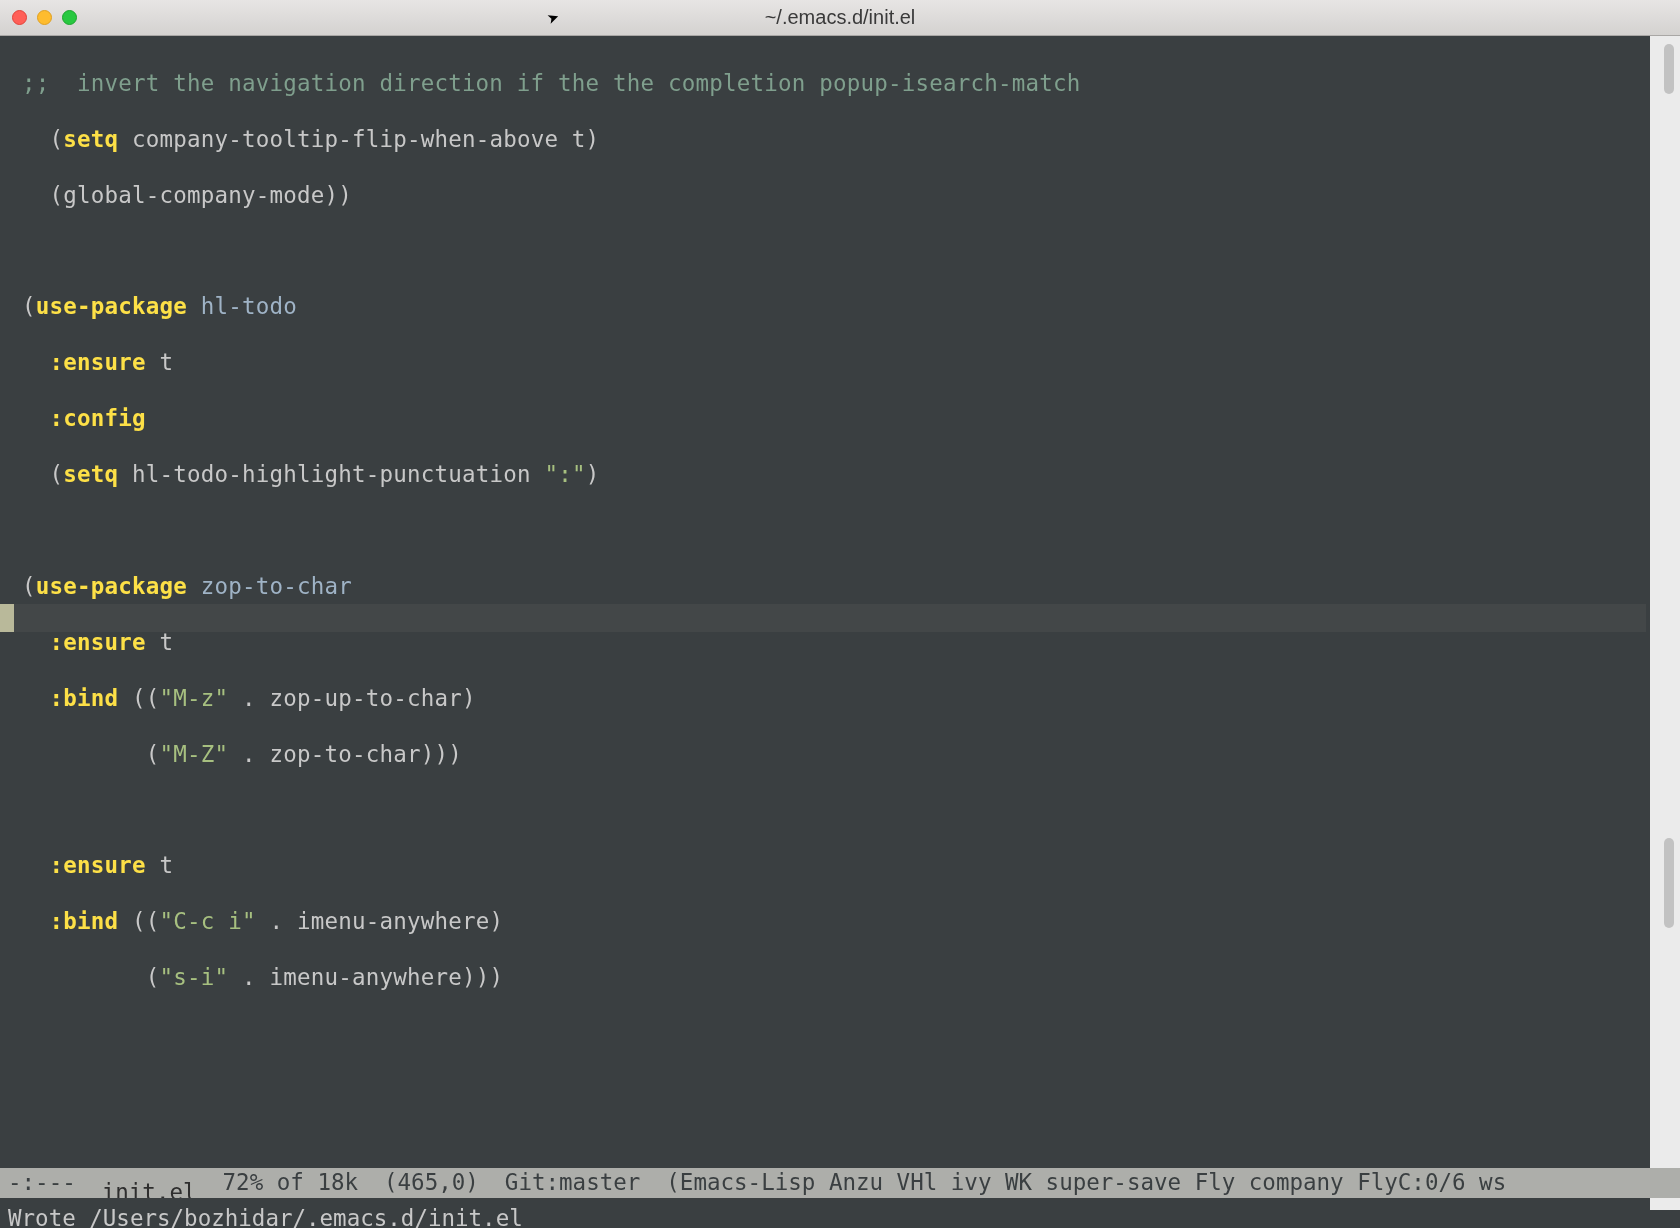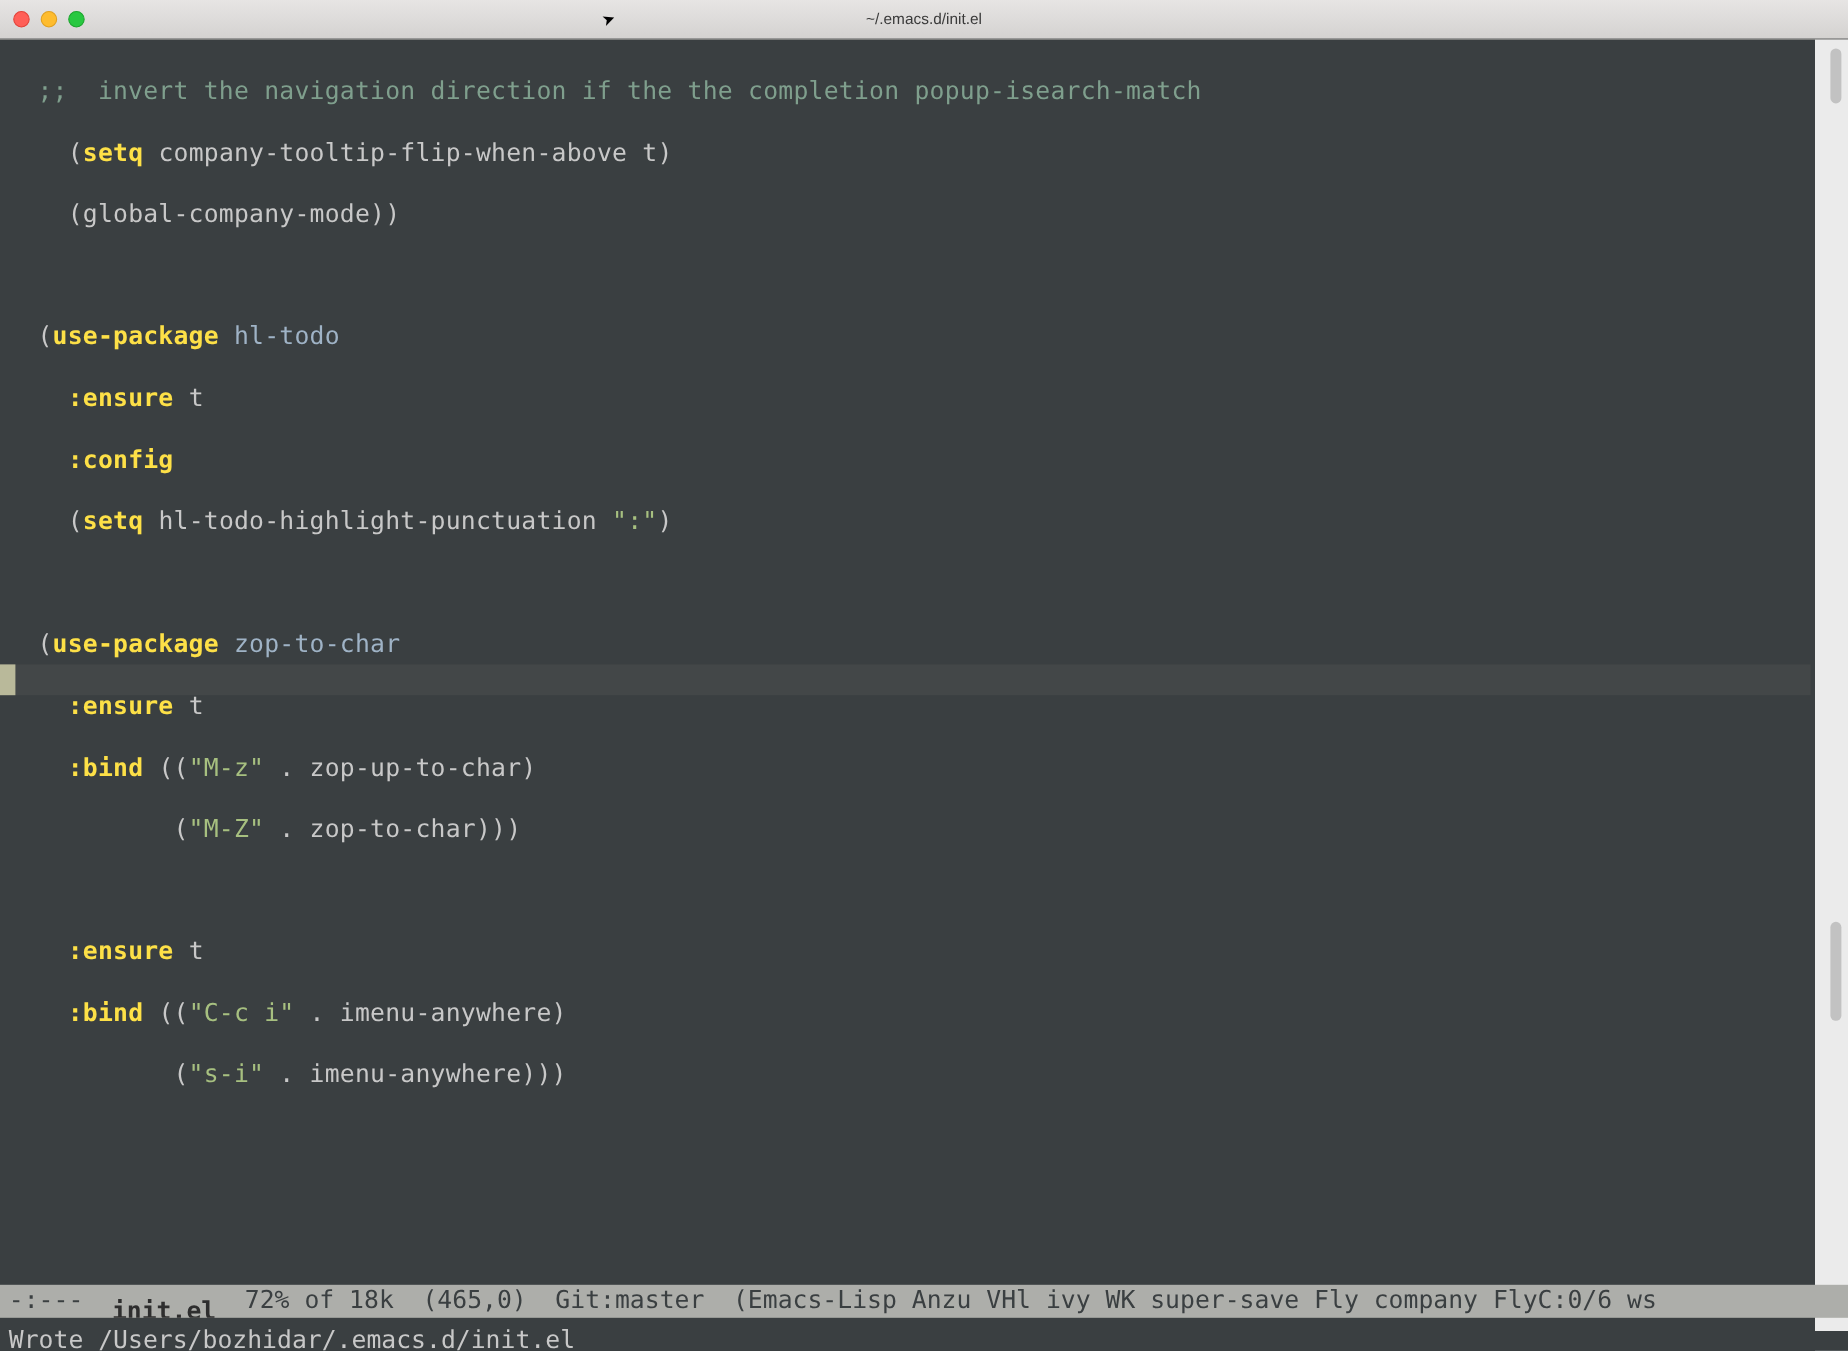--- a/index.html
+++ b/index.html
@@ -22,42 +22,42 @@
 }
 .traffic { display: flex; gap: 10px; }
 .dot { width: 15px; height: 15px; border-radius: 50%; }
 .dot.red    { background: #ff5f57; border: 0.5px solid #e24239; }
 .dot.yellow { background: #febc2e; border: 0.5px solid #e0a020; }
 .dot.green  { background: #28c840; border: 0.5px solid #1da52e; }
 .title {
   position: absolute; left: 0; right: 0;
   text-align: center;
   font-family: -apple-system, "Helvetica Neue", sans-serif;
-  font-size: 14px; font-weight: 500; color: #3a3a3a;
+  font-size: 20px; font-weight: 500; color: #3a3a3a;
   pointer-events: none;
 }
 .cursor-arrow {
   position: absolute; top: 6px; left: 548px;
   font-size: 20px; color: #000;
   transform: rotate(-20deg);
   pointer-events: none;
 }
 .buffer {
   padding: 6px 0 0 22px;
   white-space: pre;
   letter-spacing: 0.2px;
 }
 .hl-line {
   position: absolute;
   left: 0; right: 34px;
   height: 28px;
   background: #434748;
   z-index: 0;
 }
-.line { position: relative; z-index: 1; min-height: 28px; margin-left: 12px; }
+.line { position: relative; z-index: 1; min-height: 28px; }
 .fringe-bar {
   position: absolute; left: 0; width: 14px; height: 28px;
   background: #b9b99a;
   z-index: 2;
 }
 .comment { color: #7f9f8d; }
 .keyword { color: #fde047; font-weight: 600; }
 .paren   { color: #c8c8c8; }
 .fn      { color: #9fb3c6; }
 .string  { color: #a7c080; }
@@ -65,21 +65,21 @@
   position: absolute; bottom: 30px; left: 0; right: 0;
   height: 30px;
   background: #adaeaa;
   color: #3a3f41;
   display: flex; align-items: center;
   padding: 0 8px;
   gap: 26px;
   font-size: 22.5px; font-weight: 400;
   white-space: nowrap; overflow: hidden;
 }
-.modeline .mode-buffer { font-weight: 700; color: #2e2e2e; margin-top: 20px; }
+.modeline .mode-buffer { font-weight: 400; color: #2e2e2e; margin-top: 20px; }
 .minibuf {
   position: absolute; bottom: 0; left: 0; right: 0;
   height: 18px;
   background: #3a3f41;
   color: #c8c8c8;
   padding: 0 8px;
   display: flex; align-items: center;
 }
 .scrollbar-track {
   position: absolute; right: 0; top: 36px; bottom: 0;

